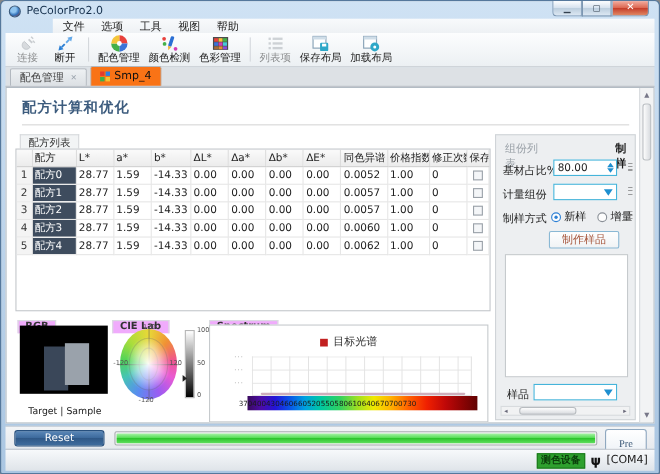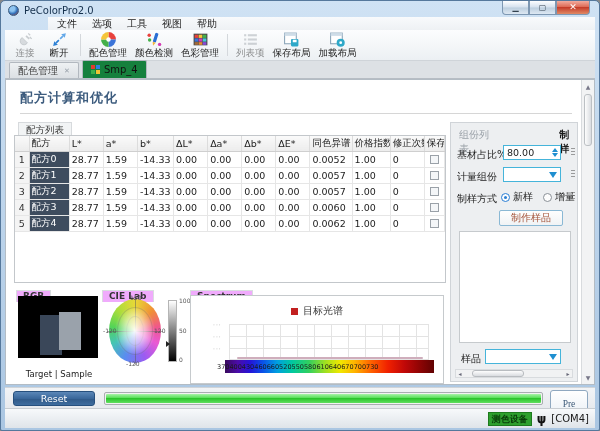--- a/index.html
+++ b/index.html
@@ -20,21 +20,21 @@
 .toolbar{position:absolute;left:4px;right:4px;top:29px;height:31px;background:linear-gradient(#fcfdfe,#ecf0f3);border-bottom:1px solid #cfd4d9;display:flex;align-items:stretch;padding:1px 3px;}
 .tbtn{min-width:34px;padding:0 4px;display:flex;flex-direction:column;align-items:center;justify-content:center;}
 .tbtn .ticon{width:17px;height:17px;display:block;}
 .tbtn .ticon svg{width:17px;height:17px;display:block;}
 .tlabel{font-size:9.5px;color:#222;white-space:nowrap;line-height:1.1;}
 .tbtn.disabled{opacity:.5;}
 .tsep{width:1px;background:#d4d8dc;margin:3px 4px;}
 
 .tabstrip{position:absolute;left:4px;right:4px;top:60px;height:18px;background:#dde1e5;display:flex;align-items:flex-end;padding-left:4px;border-bottom:1px solid #b7bdc4;}
 .tab{height:16px;display:flex;align-items:center;gap:4px;padding:0 8px;font-size:10px;border:1px solid #b2b8bf;border-bottom:none;background:linear-gradient(#eef1f3,#dcе0e4);background:linear-gradient(#eef1f3,#dce0e4);margin-right:3px;border-radius:2px 2px 0 0;color:#444;}
-.tab.active{background:#15803d;height:18px;color:#111;position:relative;z-index:1;}
+.tab.active{background:#f97316;height:18px;color:#111;position:relative;z-index:1;}
 .tab .close-x{font-size:7px;color:#99a2ab;margin-left:2px;}
 .tab-icon{width:9px;height:9px;display:grid;grid-template-columns:1fr 1fr;grid-template-rows:1fr 1fr;gap:1px;}
 .tab-icon i{display:block;}
 
 .content{position:absolute;left:4px;right:4px;top:78px;bottom:45px;background:#fff;border:1px solid #b3bcc4;overflow:hidden;}
 .page-title{position:absolute;left:14px;top:9px;font-size:13px;font-weight:bold;color:#3d5c7e;letter-spacing:1px;}
 .rule{position:absolute;left:14px;right:22px;top:33px;height:1px;background:#d6d6d6;}
 .group-label{position:absolute;left:12px;top:42px;font-size:9.5px;color:#333;background:#f2f4f5;border:1px solid #d7dadd;border-bottom:none;padding:1px 7px 2px;}
 .table-wrap{position:absolute;left:8px;top:55px;width:432px;height:148px;border:1px solid #c3c7cb;background:#fff;overflow:hidden;}
 table.rtable{border-collapse:collapse;table-layout:fixed;width:430px;font-size:9.5px;}

